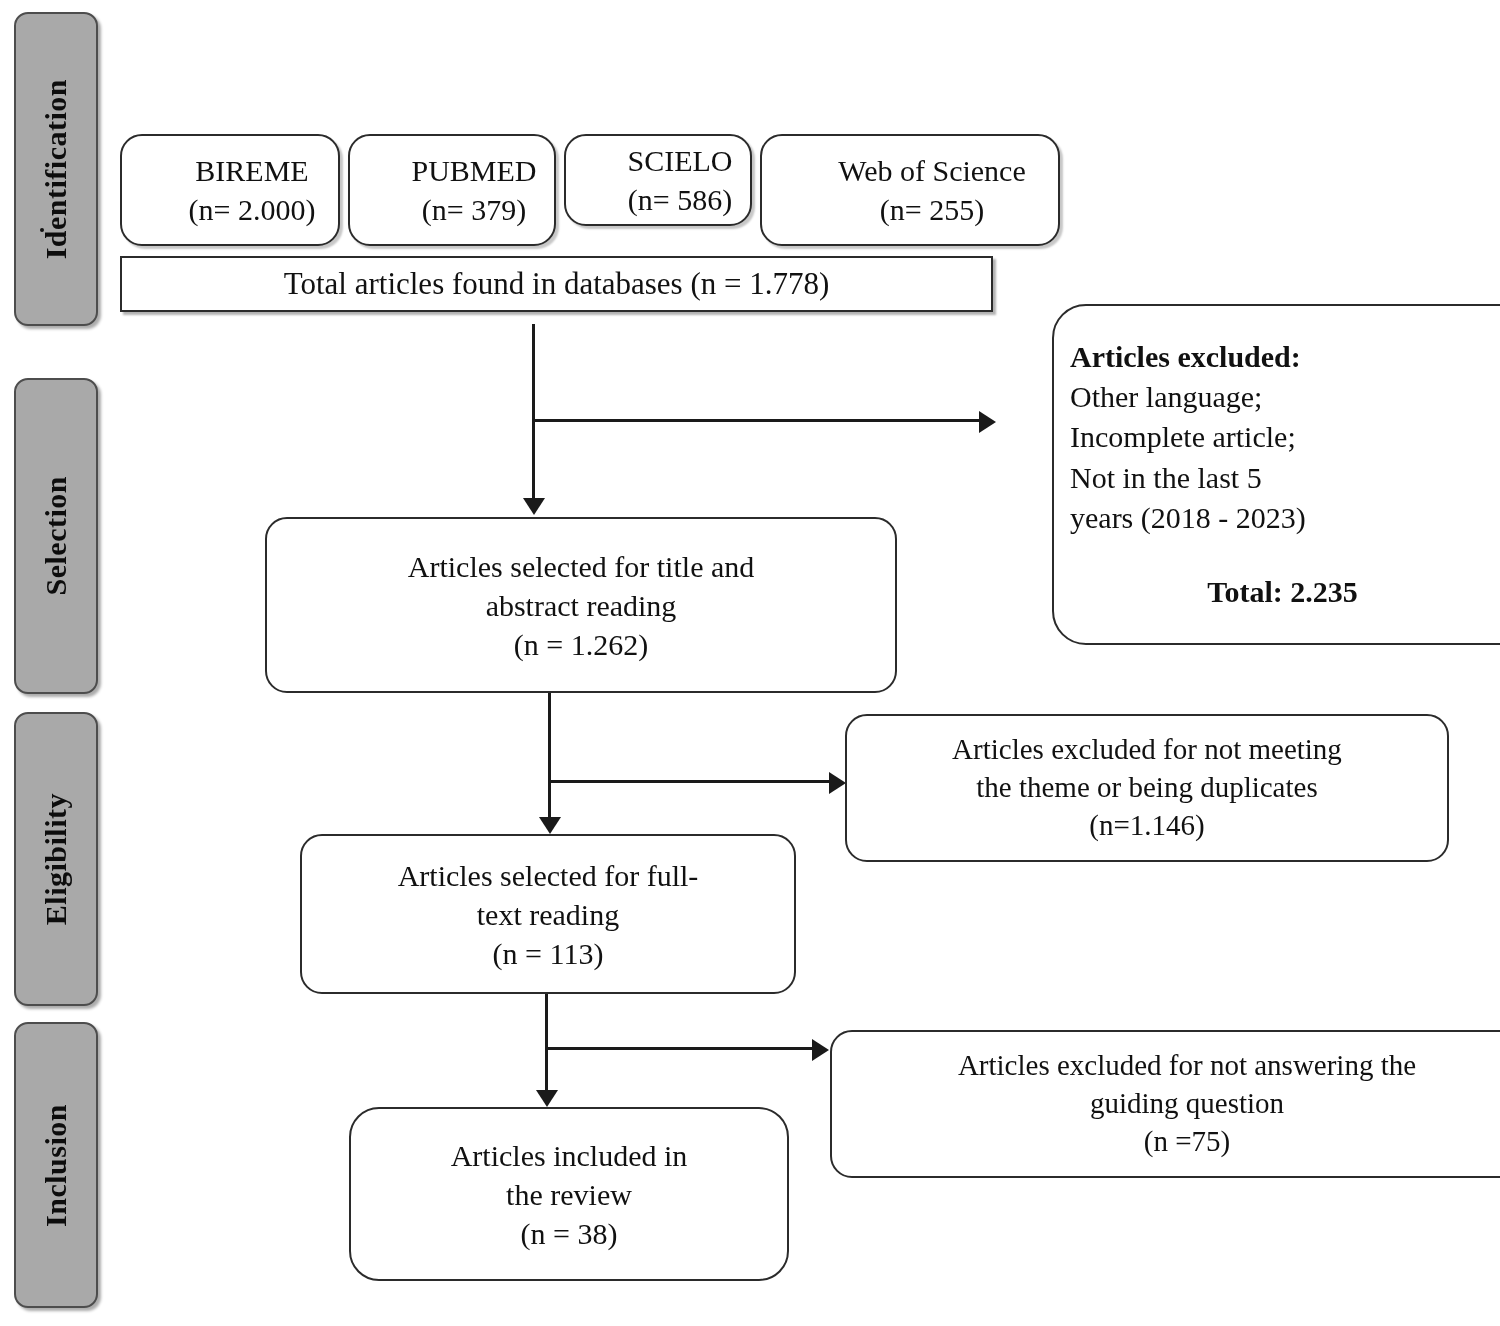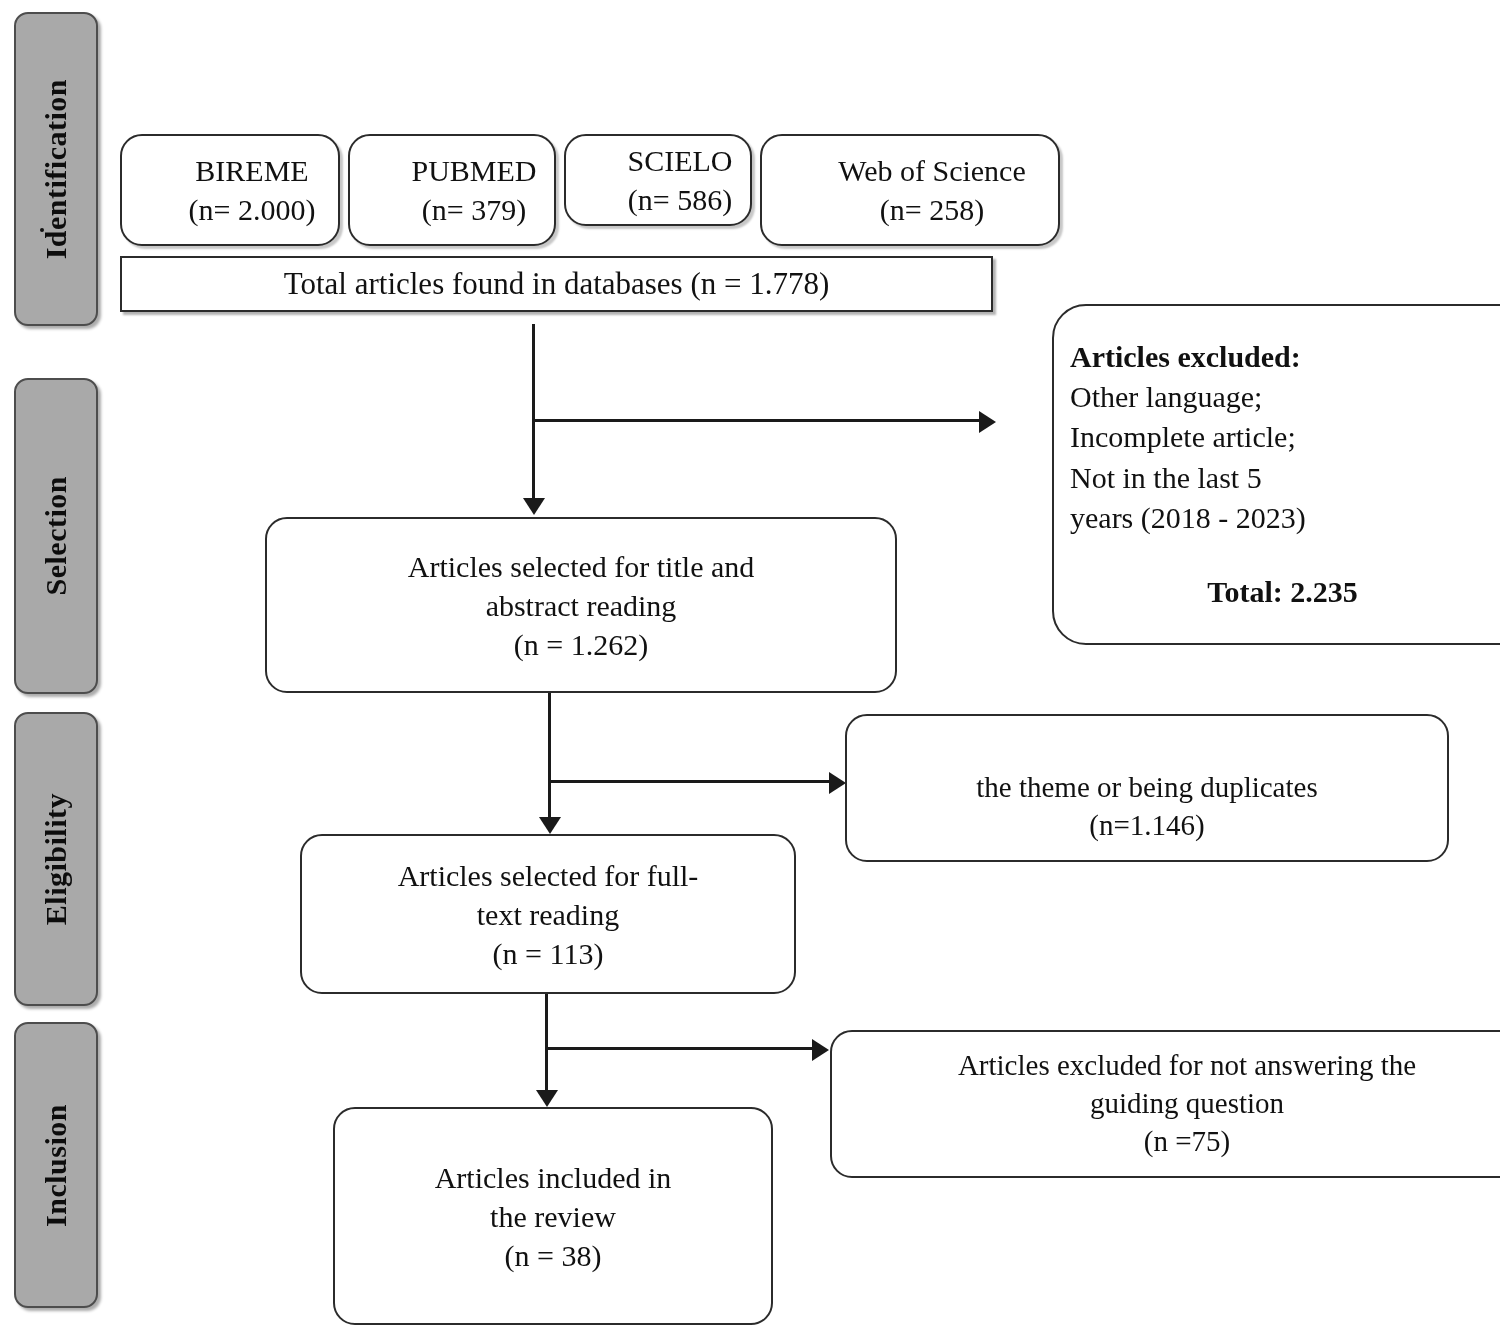--- a/index.html
+++ b/index.html
@@ -153,21 +153,21 @@
   <div class="node rounded shadowed" style="left:564px; top:134px; width:188px; height:92px;">
     <div class="txt fs-db">
       <span>SCIELO</span><br>
       <span>(n= 586)</span>
     </div>
   </div>
 
   <div class="node rounded shadowed" style="left:760px; top:134px; width:300px; height:112px;">
     <div class="txt fs-db">
       <span>Web of Science</span><br>
-      <span>(n= 258)</span>
+      <span>(n= 255)</span>
     </div>
   </div>
 
   <div class="node sharp" style="left:120px; top:256px; width:873px; height:56px;">
     <div class="txt fs-total">Total articles found in databases (n = 1.778)</div>
   </div>
 
   <div class="vline" style="left:532px; top:324px; height:176px;"></div>
   <div class="arrow-down" style="left:523px; top:498px;"></div>
 
@@ -194,21 +194,21 @@
   </div>
 
   <div class="vline" style="left:548px; top:693px; height:126px;"></div>
   <div class="arrow-down" style="left:539px; top:817px;"></div>
 
   <div class="hline" style="left:550px; top:780px; width:290px;"></div>
   <div class="arrow-right" style="left:829px; top:772px;"></div>
 
   <div class="node rounded" style="left:845px; top:714px; width:604px; height:148px;">
     <div class="txt fs-side">
-      <br>
+      <span>Articles excluded for not meeting</span><br>
       <span>the theme or being duplicates</span><br>
       <span>(n=1.146)</span>
     </div>
   </div>
 
   <div class="node rounded" style="left:300px; top:834px; width:496px; height:160px;">
     <div class="txt fs-node">
       <span>Articles selected for full-</span><br>
       <span>text reading</span><br>
       <span>(n = 113)</span>
@@ -222,21 +222,21 @@
   <div class="arrow-right" style="left:812px; top:1039px;"></div>
 
   <div class="node rounded" style="left:830px; top:994px; width:714px; height:148px;margin-top:36px;">
     <div class="txt fs-side">
       <span>Articles excluded for not answering the</span><br>
       <span>guiding question</span><br>
       <span>(n =75)</span>
     </div>
   </div>
 
-  <div class="node rounded" style="left:333px; top:1107px; width:440px; height:218px;">
+  <div class="node rounded" style="left:349px; top:1107px; width:440px; height:174px;border-radius:30px;">
     <div class="txt fs-node">
       <span>Articles included in</span><br>
       <span>the review</span><br>
       <span>(n = 38)</span>
     </div>
   </div>
 
 </div>
 
 </body></html>

